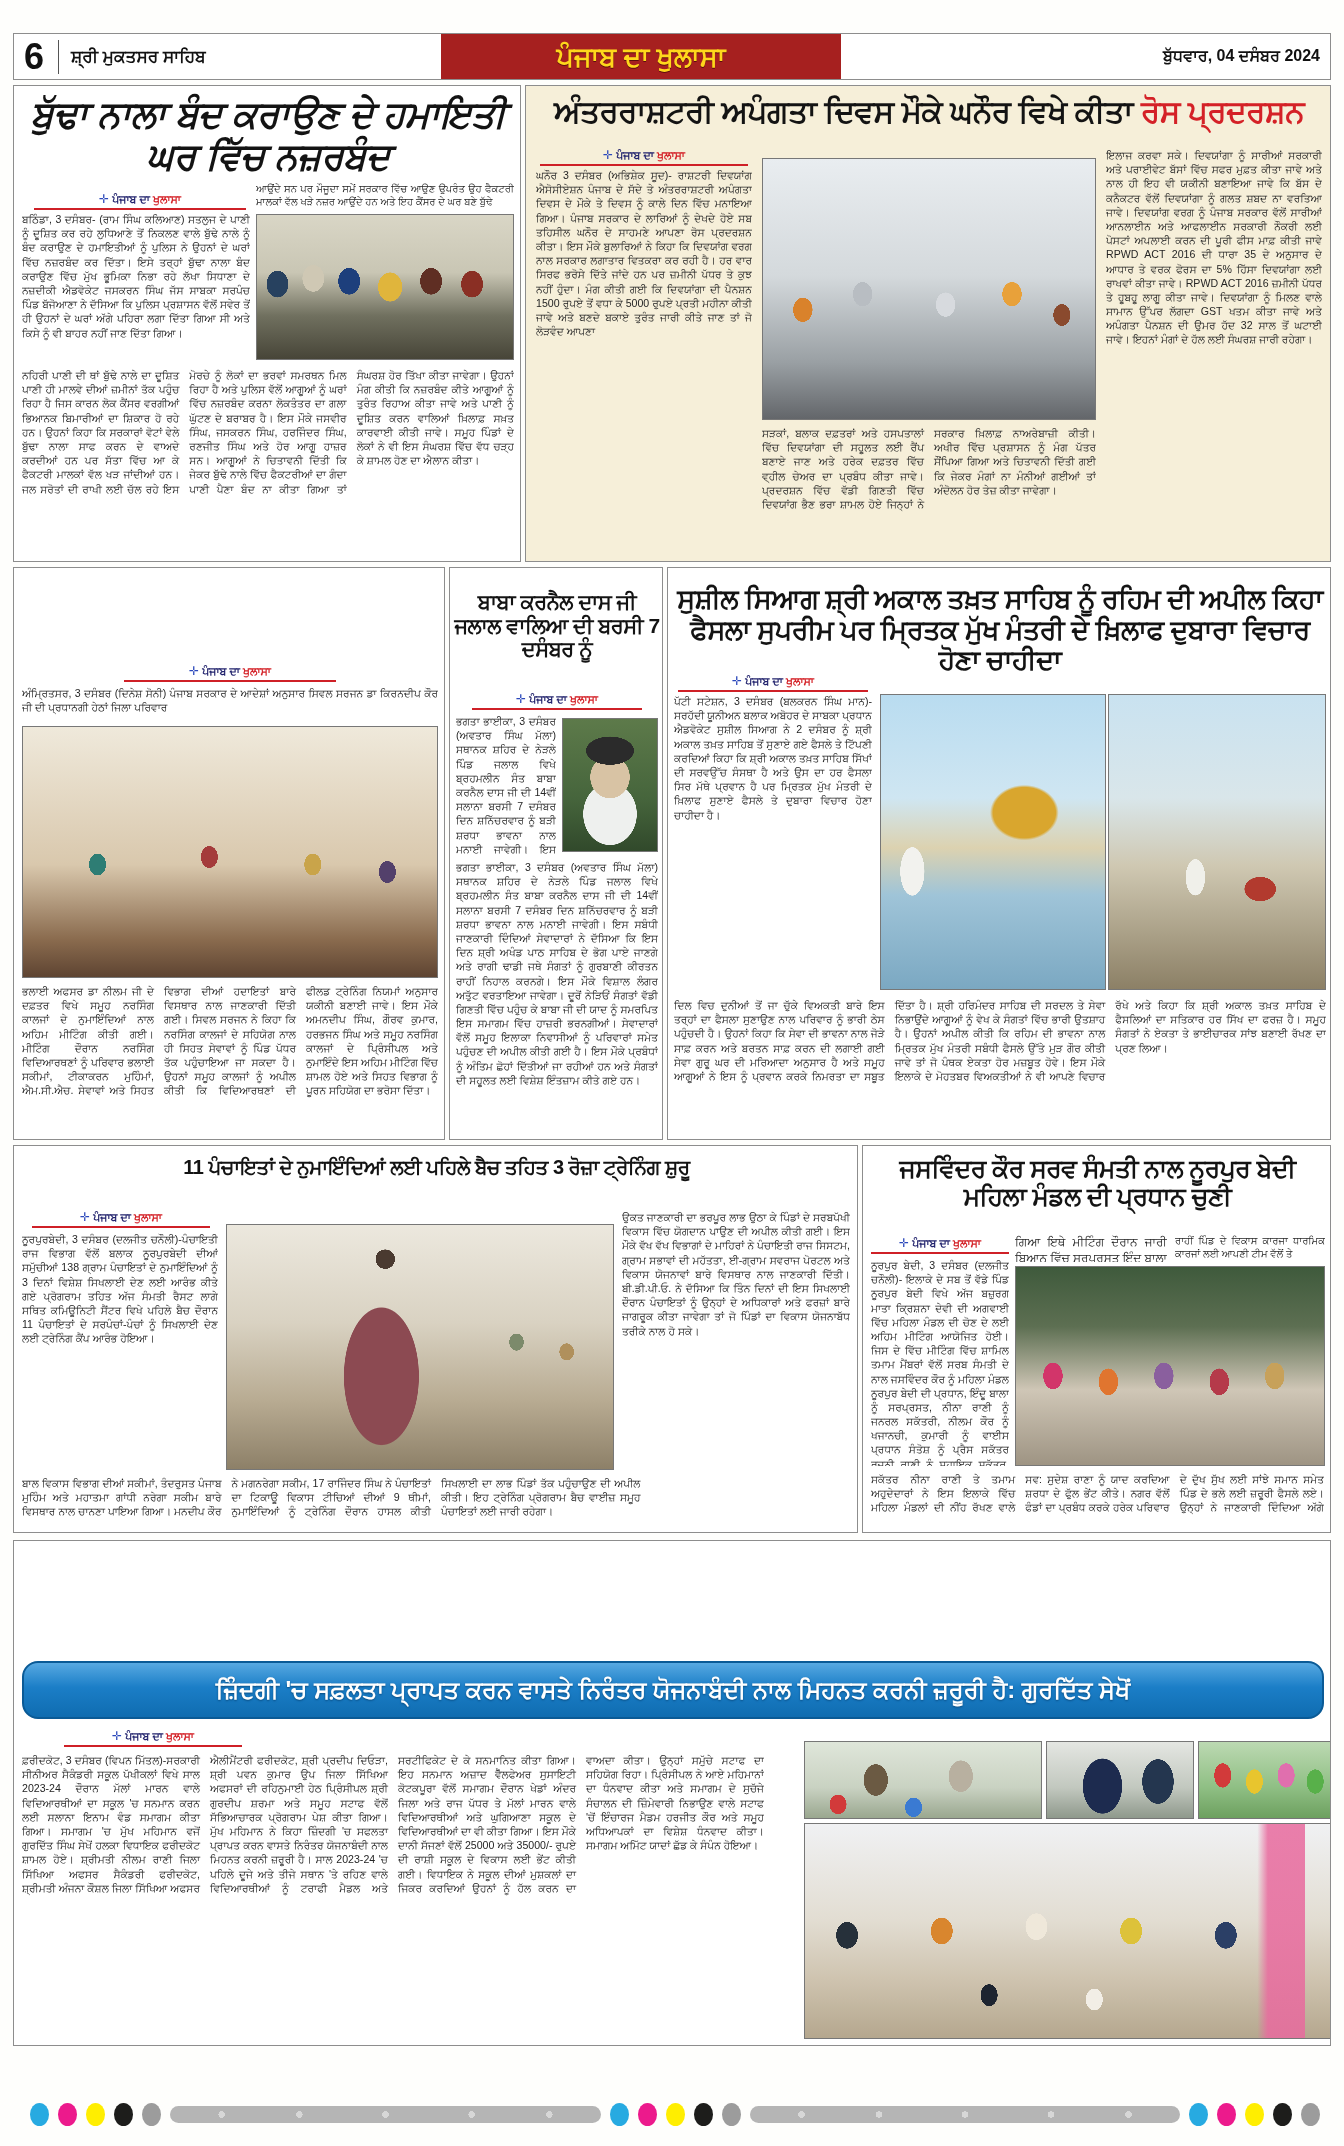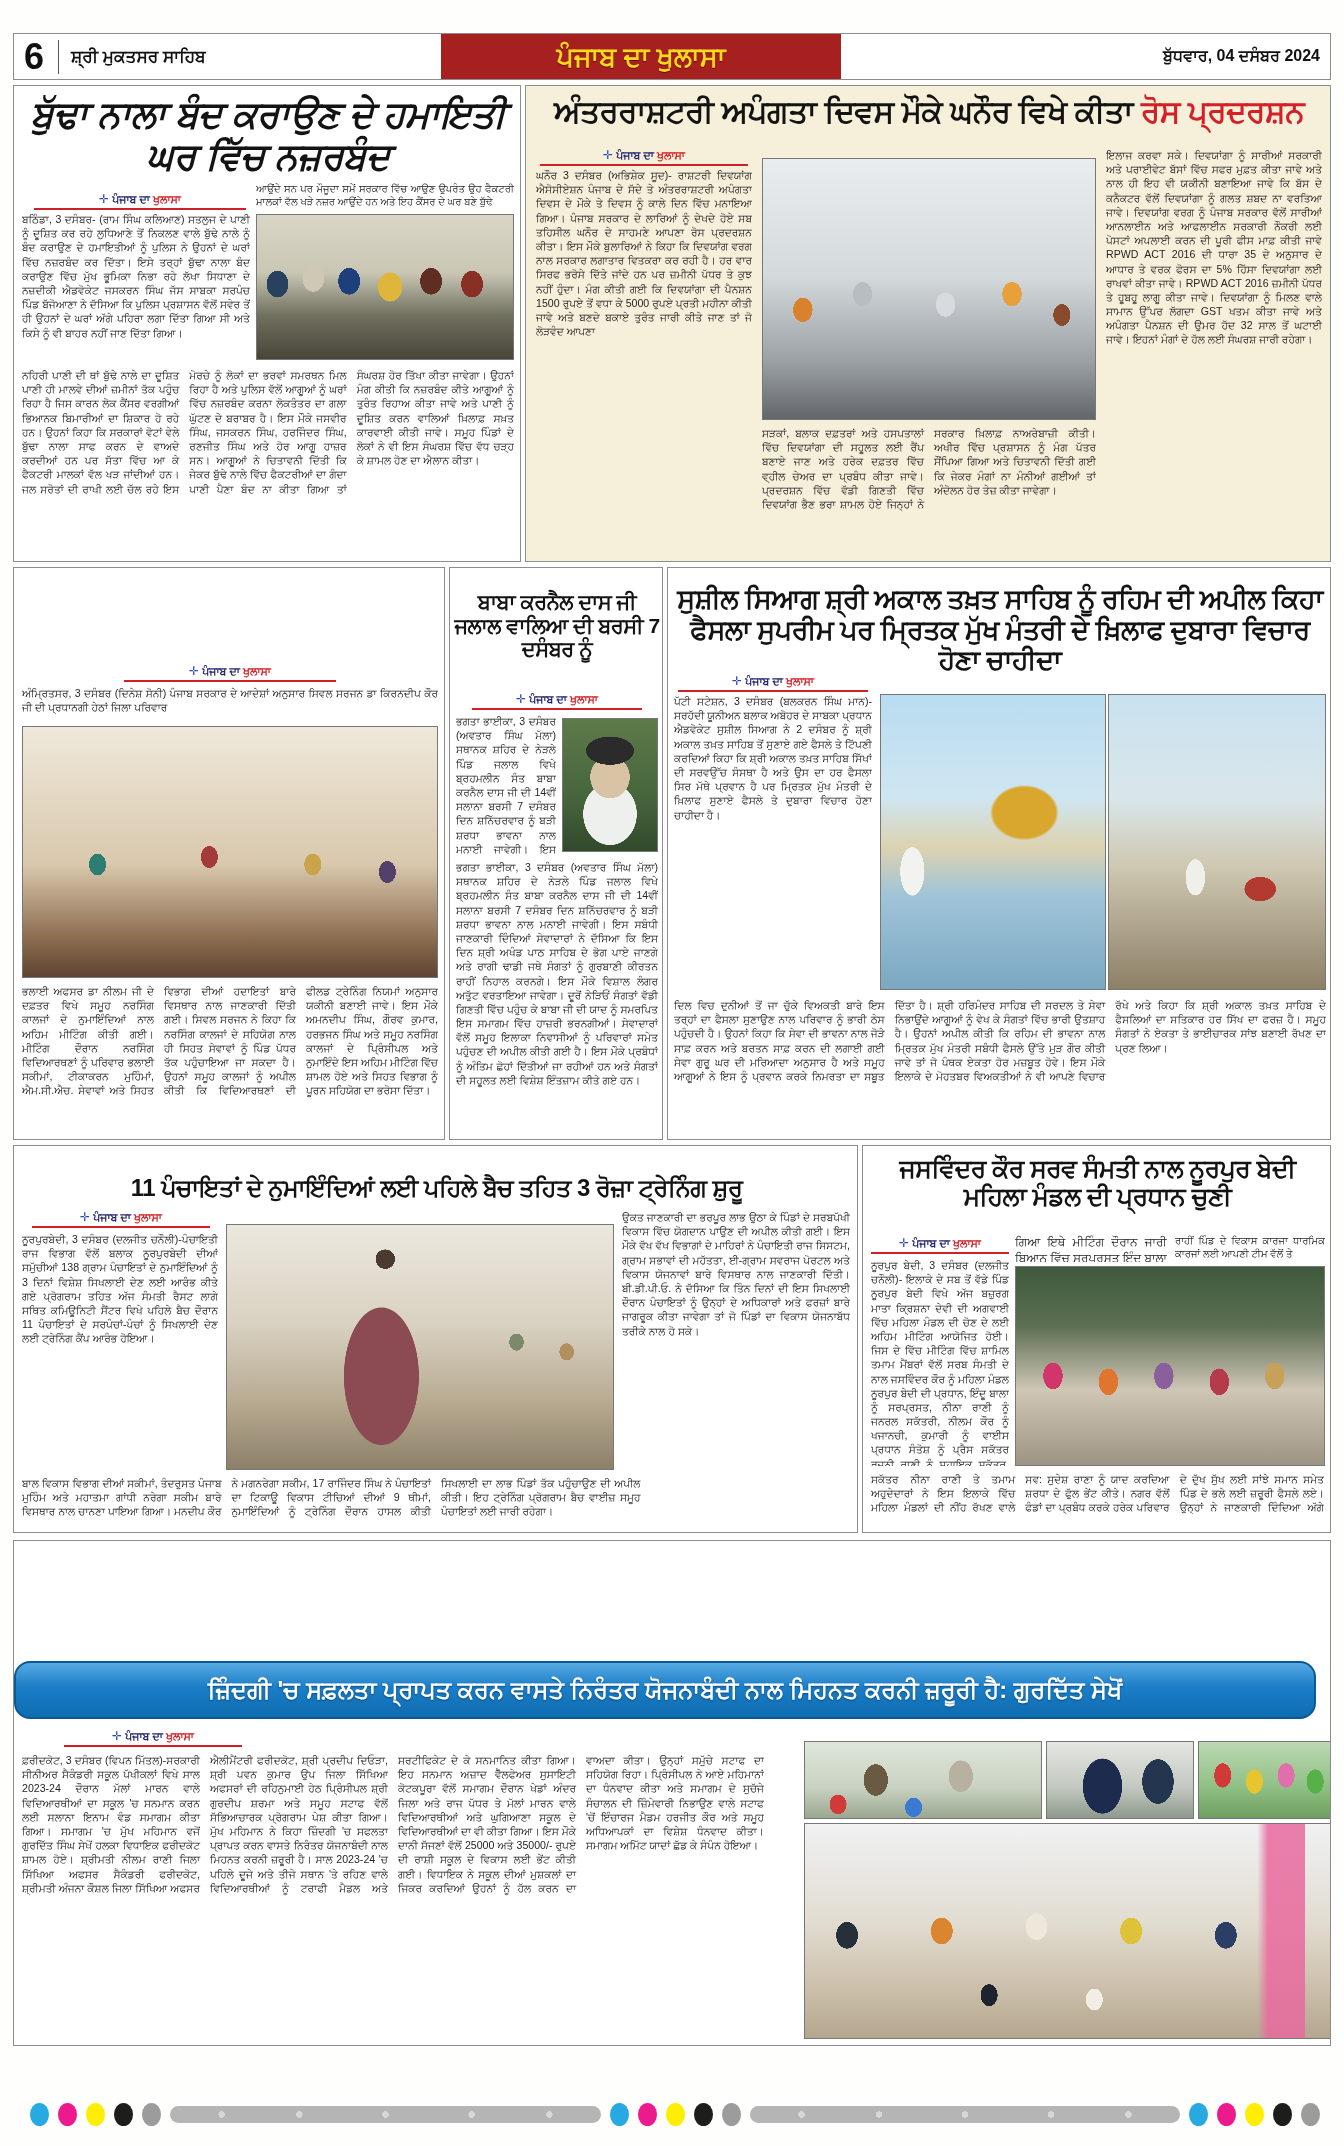--- a/index.html
+++ b/index.html
@@ -197,21 +197,21 @@
       <span class="bl">ਪੰਜਾਬ ਦਾ</span>
       <span class="br">ਖੁਲਾਸਾ</span>
     </div>
     <div class="abs bt" style="left:6px;top:126px;width:198px;height:300px;">ਪੱਟੀ ਸਟੇਸ਼ਨ, 3 ਦਸੰਬਰ (ਬਲਕਰਨ ਸਿੰਘ ਮਾਨ)- ਸਰਹੱਦੀ ਯੂਨੀਅਨ ਬਲਾਕ ਅਬੋਹਰ ਦੇ ਸਾਬਕਾ ਪ੍ਰਧਾਨ ਐਡਵੋਕੇਟ ਸੁਸ਼ੀਲ ਸਿਆਗ ਨੇ 2 ਦਸੰਬਰ ਨੂੰ ਸ਼੍ਰੀ ਅਕਾਲ ਤਖ਼ਤ ਸਾਹਿਬ ਤੋਂ ਸੁਣਾਏ ਗਏ ਫੈਸਲੇ ਤੇ ਟਿੱਪਣੀ ਕਰਦਿਆਂ ਕਿਹਾ ਕਿ ਸ਼੍ਰੀ ਅਕਾਲ ਤਖ਼ਤ ਸਾਹਿਬ ਸਿੱਖਾਂ ਦੀ ਸਰਵਉੱਚ ਸੰਸਥਾ ਹੈ ਅਤੇ ਉਸ ਦਾ ਹਰ ਫੈਸਲਾ ਸਿਰ ਮੱਥੇ ਪ੍ਰਵਾਨ ਹੈ ਪਰ ਮ੍ਰਿਤਕ ਮੁੱਖ ਮੰਤਰੀ ਦੇ ਖ਼ਿਲਾਫ ਸੁਣਾਏ ਫੈਸਲੇ ਤੇ ਦੁਬਾਰਾ ਵਿਚਾਰ ਹੋਣਾ ਚਾਹੀਦਾ ਹੈ।</div>
     <div class="photo ph-temple" style="left:212px;top:126px;width:226px;height:296px;"></div>
     <div class="photo ph-village" style="left:440px;top:126px;width:218px;height:296px;"></div>
     <div class="abs bt c3" style="left:6px;top:430px;width:652px;height:134px;">ਦਿਲ ਵਿਚ ਦੁਨੀਆਂ ਤੋਂ ਜਾ ਚੁੱਕੇ ਵਿਅਕਤੀ ਬਾਰੇ ਇਸ ਤਰ੍ਹਾਂ ਦਾ ਫੈਸਲਾ ਸੁਣਾਉਣ ਨਾਲ ਪਰਿਵਾਰ ਨੂੰ ਭਾਰੀ ਠੇਸ ਪਹੁੰਚਦੀ ਹੈ। ਉਹਨਾਂ ਕਿਹਾ ਕਿ ਸੇਵਾ ਦੀ ਭਾਵਨਾ ਨਾਲ ਜੋੜੇ ਸਾਫ਼ ਕਰਨ ਅਤੇ ਬਰਤਨ ਸਾਫ਼ ਕਰਨ ਦੀ ਲਗਾਈ ਗਈ ਸੇਵਾ ਗੁਰੂ ਘਰ ਦੀ ਮਰਿਆਦਾ ਅਨੁਸਾਰ ਹੈ ਅਤੇ ਸਮੂਹ ਆਗੂਆਂ ਨੇ ਇਸ ਨੂੰ ਪ੍ਰਵਾਨ ਕਰਕੇ ਨਿਮਰਤਾ ਦਾ ਸਬੂਤ ਦਿੱਤਾ ਹੈ। ਸ਼੍ਰੀ ਹਰਿਮੰਦਰ ਸਾਹਿਬ ਦੀ ਸਰਦਲ ਤੇ ਸੇਵਾ ਨਿਭਾਉਂਦੇ ਆਗੂਆਂ ਨੂੰ ਵੇਖ ਕੇ ਸੰਗਤਾਂ ਵਿੱਚ ਭਾਰੀ ਉਤਸ਼ਾਹ ਹੈ। ਉਹਨਾਂ ਅਪੀਲ ਕੀਤੀ ਕਿ ਰਹਿਮ ਦੀ ਭਾਵਨਾ ਨਾਲ ਮ੍ਰਿਤਕ ਮੁੱਖ ਮੰਤਰੀ ਸਬੰਧੀ ਫੈਸਲੇ ਉੱਤੇ ਮੁੜ ਗੌਰ ਕੀਤੀ ਜਾਵੇ ਤਾਂ ਜੋ ਪੰਥਕ ਏਕਤਾ ਹੋਰ ਮਜ਼ਬੂਤ ਹੋਵੇ। ਇਸ ਮੌਕੇ ਇਲਾਕੇ ਦੇ ਮੋਹਤਬਰ ਵਿਅਕਤੀਆਂ ਨੇ ਵੀ ਆਪਣੇ ਵਿਚਾਰ ਰੱਖੇ ਅਤੇ ਕਿਹਾ ਕਿ ਸ਼੍ਰੀ ਅਕਾਲ ਤਖ਼ਤ ਸਾਹਿਬ ਦੇ ਫੈਸਲਿਆਂ ਦਾ ਸਤਿਕਾਰ ਹਰ ਸਿੱਖ ਦਾ ਫਰਜ਼ ਹੈ। ਸਮੂਹ ਸੰਗਤਾਂ ਨੇ ਏਕਤਾ ਤੇ ਭਾਈਚਾਰਕ ਸਾਂਝ ਬਣਾਈ ਰੱਖਣ ਦਾ ਪ੍ਰਣ ਲਿਆ।</div>
   </div>
 
   <div class="box" style="left:13px;top:1145px;width:845px;height:388px;">
-    <div class="abs hl" style="left:6px;top:10px;width:833px;height:44px;font-size:24px;margin-top:18px;">11 ਪੰਚਾਇਤਾਂ ਦੇ ਨੁਮਾਇੰਦਿਆਂ ਲਈ ਪਹਿਲੇ ਬੈਚ ਤਹਿਤ 3 ਰੋਜ਼ਾ ਟ੍ਰੇਨਿੰਗ ਸ਼ੁਰੂ</div>
+    <div class="abs hl" style="left:6px;top:10px;width:833px;height:44px;font-size:20px;">11 ਪੰਚਾਇਤਾਂ ਦੇ ਨੁਮਾਇੰਦਿਆਂ ਲਈ ਪਹਿਲੇ ਬੈਚ ਤਹਿਤ 3 ਰੋਜ਼ਾ ਟ੍ਰੇਨਿੰਗ ਸ਼ੁਰੂ</div>
     <div class="abs byline" style="left:18px;top:64px;width:178px;">
       <span class="bi">✛</span>
       <span class="bl">ਪੰਜਾਬ ਦਾ</span>
       <span class="br">ਖੁਲਾਸਾ</span>
     </div>
     <div class="abs bt" style="left:8px;top:86px;width:196px;height:238px;">ਨੂਰਪੁਰਬੇਦੀ, 3 ਦਸੰਬਰ (ਦਲਜੀਤ ਚਨੌਲੀ)-ਪੰਚਾਇਤੀ ਰਾਜ ਵਿਭਾਗ ਵੱਲੋਂ ਬਲਾਕ ਨੂਰਪੁਰਬੇਦੀ ਦੀਆਂ ਸਮੁੱਚੀਆਂ 138 ਗ੍ਰਾਮ ਪੰਚਾਇਤਾਂ ਦੇ ਨੁਮਾਇੰਦਿਆਂ ਨੂੰ 3 ਦਿਨਾਂ ਵਿਸ਼ੇਸ਼ ਸਿਖਲਾਈ ਦੇਣ ਲਈ ਆਰੰਭ ਕੀਤੇ ਗਏ ਪ੍ਰੋਗਰਾਮ ਤਹਿਤ ਅੱਜ ਸੰਮਤੀ ਰੈਸਟ ਲਾਗੇ ਸਥਿਤ ਕਮਿਊਨਿਟੀ ਸੈਂਟਰ ਵਿਖੇ ਪਹਿਲੇ ਬੈਚ ਦੌਰਾਨ 11 ਪੰਚਾਇਤਾਂ ਦੇ ਸਰਪੰਚਾਂ-ਪੰਚਾਂ ਨੂੰ ਸਿਖਲਾਈ ਦੇਣ ਲਈ ਟ੍ਰੇਨਿੰਗ ਕੈਂਪ ਆਰੰਭ ਹੋਇਆ।</div>
     <div class="photo ph-training" style="left:212px;top:78px;width:388px;height:246px;"></div>
     <div class="abs bt" style="left:608px;top:64px;width:228px;height:260px;">ਉਕਤ ਜਾਣਕਾਰੀ ਦਾ ਭਰਪੂਰ ਲਾਭ ਉਠਾ ਕੇ ਪਿੰਡਾਂ ਦੇ ਸਰਬਪੱਖੀ ਵਿਕਾਸ ਵਿੱਚ ਯੋਗਦਾਨ ਪਾਉਣ ਦੀ ਅਪੀਲ ਕੀਤੀ ਗਈ। ਇਸ ਮੌਕੇ ਵੱਖ ਵੱਖ ਵਿਭਾਗਾਂ ਦੇ ਮਾਹਿਰਾਂ ਨੇ ਪੰਚਾਇਤੀ ਰਾਜ ਸਿਸਟਮ, ਗ੍ਰਾਮ ਸਭਾਵਾਂ ਦੀ ਮਹੱਤਤਾ, ਈ-ਗ੍ਰਾਮ ਸਵਰਾਜ ਪੋਰਟਲ ਅਤੇ ਵਿਕਾਸ ਯੋਜਨਾਵਾਂ ਬਾਰੇ ਵਿਸਥਾਰ ਨਾਲ ਜਾਣਕਾਰੀ ਦਿੱਤੀ। ਬੀ.ਡੀ.ਪੀ.ਓ. ਨੇ ਦੱਸਿਆ ਕਿ ਤਿੰਨ ਦਿਨਾਂ ਦੀ ਇਸ ਸਿਖਲਾਈ ਦੌਰਾਨ ਪੰਚਾਇਤਾਂ ਨੂੰ ਉਨ੍ਹਾਂ ਦੇ ਅਧਿਕਾਰਾਂ ਅਤੇ ਫਰਜ਼ਾਂ ਬਾਰੇ ਜਾਗਰੂਕ ਕੀਤਾ ਜਾਵੇਗਾ ਤਾਂ ਜੋ ਪਿੰਡਾਂ ਦਾ ਵਿਕਾਸ ਯੋਜਨਾਬੱਧ ਤਰੀਕੇ ਨਾਲ ਹੋ ਸਕੇ।</div>
     <div class="abs bt c4" style="left:8px;top:330px;width:828px;height:50px;">ਬਾਲ ਵਿਕਾਸ ਵਿਭਾਗ ਦੀਆਂ ਸਕੀਮਾਂ, ਤੰਦਰੁਸਤ ਪੰਜਾਬ ਮੁਹਿੰਮ ਅਤੇ ਮਹਾਤਮਾ ਗਾਂਧੀ ਨਰੇਗਾ ਸਕੀਮ ਬਾਰੇ ਵਿਸਥਾਰ ਨਾਲ ਚਾਨਣਾ ਪਾਇਆ ਗਿਆ। ਮਨਦੀਪ ਕੌਰ ਨੇ ਮਗਨਰੇਗਾ ਸਕੀਮ, 17 ਰਾਜਿੰਦਰ ਸਿੰਘ ਨੇ ਪੰਚਾਇਤਾਂ ਦਾ ਟਿਕਾਊ ਵਿਕਾਸ ਟੀਚਿਆਂ ਦੀਆਂ 9 ਥੀਮਾਂ, ਨੁਮਾਇੰਦਿਆਂ ਨੂੰ ਟ੍ਰੇਨਿੰਗ ਦੌਰਾਨ ਹਾਸਲ ਕੀਤੀ ਸਿਖਲਾਈ ਦਾ ਲਾਭ ਪਿੰਡਾਂ ਤੱਕ ਪਹੁੰਚਾਉਣ ਦੀ ਅਪੀਲ ਕੀਤੀ। ਇਹ ਟ੍ਰੇਨਿੰਗ ਪ੍ਰੋਗਰਾਮ ਬੈਚ ਵਾਈਜ਼ ਸਮੂਹ ਪੰਚਾਇਤਾਂ ਲਈ ਜਾਰੀ ਰਹੇਗਾ।</div>
   </div>
@@ -224,21 +224,21 @@
       <span class="br">ਖੁਲਾਸਾ</span>
     </div>
     <div class="abs bt" style="left:152px;top:88px;width:152px;height:28px;font-size:12px;font-family:Liberation Serif, serif;">ਗਿਆ ਇਥੇ ਮੀਟਿੰਗ ਦੌਰਾਨ ਜਾਰੀ ਬਿਆਨ ਵਿੱਚ ਸਰਪ੍ਰਸਤ ਇੰਦੂ ਬਾਲਾ ਤੇ ਜਨਰਲ</div>
     <div class="abs bt" style="left:312px;top:88px;width:150px;height:28px;font-size:10px;">ਰਾਹੀਂ ਪਿੰਡ ਦੇ ਵਿਕਾਸ ਕਾਰਜਾ ਧਾਰਮਿਕ ਕਾਰਜਾਂ ਲਈ ਆਪਣੀ ਟੀਮ ਵੱਲੋਂ ਤੇ</div>
     <div class="abs bt" style="left:8px;top:112px;width:138px;height:208px;">ਨੂਰਪੁਰ ਬੇਦੀ, 3 ਦਸੰਬਰ (ਦਲਜੀਤ ਚਨੌਲੀ)- ਇਲਾਕੇ ਦੇ ਸਬ ਤੋਂ ਵੱਡੇ ਪਿੰਡ ਨੂਰਪੁਰ ਬੇਦੀ ਵਿਖੇ ਅੱਜ ਬਜ਼ੁਰਗ ਮਾਤਾ ਕ੍ਰਿਸ਼ਨਾ ਦੇਵੀ ਦੀ ਅਗਵਾਈ ਵਿੱਚ ਮਹਿਲਾ ਮੰਡਲ ਦੀ ਚੋਣ ਦੇ ਲਈ ਅਹਿਮ ਮੀਟਿੰਗ ਆਯੋਜਿਤ ਹੋਈ। ਜਿਸ ਦੇ ਵਿੱਚ ਮੀਟਿੰਗ ਵਿੱਚ ਸ਼ਾਮਿਲ ਤਮਾਮ ਮੈਂਬਰਾਂ ਵੱਲੋਂ ਸਰਬ ਸੰਮਤੀ ਦੇ ਨਾਲ ਜਸਵਿੰਦਰ ਕੌਰ ਨੂੰ ਮਹਿਲਾ ਮੰਡਲ ਨੂਰਪੁਰ ਬੇਦੀ ਦੀ ਪ੍ਰਧਾਨ, ਇੰਦੂ ਬਾਲਾ ਨੂੰ ਸਰਪ੍ਰਸਤ, ਨੀਨਾ ਰਾਣੀ ਨੂੰ ਜਨਰਲ ਸਕੱਤਰੀ, ਨੀਲਮ ਕੌਰ ਨੂੰ ਖਜਾਨਚੀ, ਕੁਮਾਰੀ ਨੂੰ ਵਾਈਸ ਪ੍ਰਧਾਨ ਸੰਤੋਸ਼ ਨੂੰ ਪ੍ਰੈਸ ਸਕੱਤਰ ਰਜਨੀ ਰਾਣੀ ਨੂੰ ਸਹਾਇਕ ਸਕੱਤਰ, ਕਾਜਲ ਧੀਮਾਨ ਨੂੰ ਸਲਾਹਕਾਰ ਤੇ ਕਾ ਰਾਜਪੁਤ, ਬਲਜੀਤ ਕੌਰ, ਮਨਜੀਤ ਕੌਰ, ਸਿਮਰਨ ਕੌਰ, ਸਤਵਿੰਦਰ ਕੌਰ, ਮਨਪ੍ਰੀਤ ਕੌਰ, ਅੰਜਨਾ ਰਾਣੀ, ਕ੍ਰਿਸ਼ਨਾ ਦੇਵੀ</div>
     <div class="photo ph-women" style="left:152px;top:120px;width:310px;height:200px;"></div>
     <div class="abs bt c3" style="left:8px;top:326px;width:453px;height:54px;">ਸਕੱਤਰ ਨੀਨਾ ਰਾਣੀ ਤੇ ਤਮਾਮ ਅਹੁਦੇਦਾਰਾਂ ਨੇ ਇਸ ਇਲਾਕੇ ਵਿੱਚ ਮਹਿਲਾ ਮੰਡਲਾਂ ਦੀ ਨੀਂਹ ਰੱਖਣ ਵਾਲੇ ਸਵ: ਸੁਦੇਸ਼ ਰਾਣਾ ਨੂੰ ਯਾਦ ਕਰਦਿਆ ਸ਼ਰਧਾ ਦੇ ਫੁੱਲ ਭੇਂਟ ਕੀਤੇ। ਨਗਰ ਵੱਲੋਂ ਫੰਡਾਂ ਦਾ ਪ੍ਰਬੰਧ ਕਰਕੇ ਹਰੇਕ ਪਰਿਵਾਰ ਦੇ ਦੁੱਖ ਸੁੱਖ ਲਈ ਸਾਂਝੇ ਸਮਾਨ ਸਮੇਤ ਪਿੰਡ ਦੇ ਭਲੇ ਲਈ ਜ਼ਰੂਰੀ ਫੈਸਲੇ ਲਏ। ਉਨ੍ਹਾਂ ਨੇ ਜਾਣਕਾਰੀ ਦਿੰਦਿਆ ਅੱਗੇ ਵਧਾਉਣ ਦਾ ਫੈਸਲਾ ਲਿਆ। ਵਿਸਤਾਰ ਲਈ ਨਿਰੰਤਰ ਨਵੇਂ ਮੈਂਬਰ ਜੋੜਨ ਦੀ ਪ੍ਰਕਿਰਿਆ ਜਾਰੀ ਹੈ ਅਤੇ ਤਮਾਮ ਅਹੁਦੇਦਾਰ ਨੇ ਮਹਿਲਾ ਮੰਡਲ ਦੇ ਕਾਰਜਾਂ ਨੂੰ ਅੱਗੇ ਤੋਰਨ ਦਾ ਭਰੋਸਾ ਦਿੱਤਾ।</div>
   </div>
 
   <div class="box" style="left:13px;top:1540px;width:1318px;height:506px;">
-    <div class="bluebar" style="left:0;top:120px;width:1298px;height:54px;">
+    <div class="bluebar" style="left:8px;top:120px;width:1298px;height:54px;">
       <span>ਜ਼ਿੰਦਗੀ 'ਚ ਸਫ਼ਲਤਾ ਪ੍ਰਾਪਤ ਕਰਨ ਵਾਸਤੇ ਨਿਰੰਤਰ ਯੋਜਨਾਬੰਦੀ ਨਾਲ ਮਿਹਨਤ ਕਰਨੀ ਜ਼ਰੂਰੀ ਹੈ: ਗੁਰਦਿੱਤ ਸੇਖੋਂ</span>
     </div>
     <div class="abs byline" style="left:50px;top:188px;width:178px;">
       <span class="bi">✛</span>
       <span class="bl">ਪੰਜਾਬ ਦਾ</span>
       <span class="br">ਖੁਲਾਸਾ</span>
     </div>
     <div class="abs bt c4" style="left:8px;top:212px;width:742px;height:286px;">ਫ਼ਰੀਦਕੋਟ, 3 ਦਸੰਬਰ (ਵਿਪਨ ਮਿੱਤਲ)-ਸਰਕਾਰੀ ਸੀਨੀਅਰ ਸੈਕੰਡਰੀ ਸਕੂਲ ਪੱਖੀਕਲਾਂ ਵਿਖੇ ਸਾਲ 2023-24 ਦੌਰਾਨ ਮੱਲਾਂ ਮਾਰਨ ਵਾਲੇ ਵਿਦਿਆਰਥੀਆਂ ਦਾ ਸਕੂਲ 'ਚ ਸਨਮਾਨ ਕਰਨ ਲਈ ਸਲਾਨਾ ਇਨਾਮ ਵੰਡ ਸਮਾਗਮ ਕੀਤਾ ਗਿਆ। ਸਮਾਗਮ 'ਚ ਮੁੱਖ ਮਹਿਮਾਨ ਵਜੋਂ ਗੁਰਦਿੱਤ ਸਿੰਘ ਸੇਖੋਂ ਹਲਕਾ ਵਿਧਾਇਕ ਫਰੀਦਕੋਟ ਸ਼ਾਮਲ ਹੋਏ। ਸ਼੍ਰੀਮਤੀ ਨੀਲਮ ਰਾਣੀ ਜਿਲਾ ਸਿੱਖਿਆ ਅਫਸਰ ਸੈਕੰਡਰੀ ਫਰੀਦਕੋਟ, ਸ਼੍ਰੀਮਤੀ ਅੰਜਨਾ ਕੌਸ਼ਲ ਜਿਲਾ ਸਿੱਖਿਆ ਅਫਸਰ ਐਲੀਮੈਂਟਰੀ ਫਰੀਦਕੋਟ, ਸ਼੍ਰੀ ਪ੍ਰਦੀਪ ਦਿਓੜਾ, ਸ਼੍ਰੀ ਪਵਨ ਕੁਮਾਰ ਉਪ ਜਿਲਾ ਸਿੱਖਿਆ ਅਫਸਰਾਂ ਦੀ ਰਹਿਨੁਮਾਈ ਹੇਠ ਪ੍ਰਿੰਸੀਪਲ ਸ਼੍ਰੀ ਗੁਰਦੀਪ ਸ਼ਰਮਾ ਅਤੇ ਸਮੂਹ ਸਟਾਫ ਵੱਲੋਂ ਸੱਭਿਆਚਾਰਕ ਪ੍ਰੋਗਰਾਮ ਪੇਸ਼ ਕੀਤਾ ਗਿਆ। ਮੁੱਖ ਮਹਿਮਾਨ ਨੇ ਕਿਹਾ ਜ਼ਿੰਦਗੀ 'ਚ ਸਫਲਤਾ ਪ੍ਰਾਪਤ ਕਰਨ ਵਾਸਤੇ ਨਿਰੰਤਰ ਯੋਜਨਾਬੰਦੀ ਨਾਲ ਮਿਹਨਤ ਕਰਨੀ ਜ਼ਰੂਰੀ ਹੈ। ਸਾਲ 2023-24 'ਚ ਪਹਿਲੇ ਦੂਜੇ ਅਤੇ ਤੀਜੇ ਸਥਾਨ 'ਤੇ ਰਹਿਣ ਵਾਲੇ ਵਿਦਿਆਰਥੀਆਂ ਨੂੰ ਟਰਾਫੀ ਮੈਡਲ ਅਤੇ ਸਰਟੀਫਿਕੇਟ ਦੇ ਕੇ ਸਨਮਾਨਿਤ ਕੀਤਾ ਗਿਆ। ਇਹ ਸਨਮਾਨ ਅਜ਼ਾਦ ਵੈੱਲਫੇਅਰ ਸੁਸਾਇਟੀ ਕੋਟਕਪੂਰਾ ਵੱਲੋਂ ਸਮਾਗਮ ਦੌਰਾਨ ਖੇਡਾਂ ਅੰਦਰ ਜਿਲਾ ਅਤੇ ਰਾਜ ਪੱਧਰ ਤੇ ਮੱਲਾਂ ਮਾਰਨ ਵਾਲੇ ਵਿਦਿਆਰਥੀਆਂ ਅਤੇ ਘੁਗਿਆਣਾ ਸਕੂਲ ਦੇ ਵਿਦਿਆਰਥੀਆਂ ਦਾ ਵੀ ਕੀਤਾ ਗਿਆ। ਇਸ ਮੌਕੇ ਦਾਨੀ ਸੱਜਣਾਂ ਵੱਲੋਂ 25000 ਅਤੇ 35000/- ਰੁਪਏ ਦੀ ਰਾਸ਼ੀ ਸਕੂਲ ਦੇ ਵਿਕਾਸ ਲਈ ਭੇਂਟ ਕੀਤੀ ਗਈ। ਵਿਧਾਇਕ ਨੇ ਸਕੂਲ ਦੀਆਂ ਮੁਸ਼ਕਲਾਂ ਦਾ ਜਿਕਰ ਕਰਦਿਆਂ ਉਹਨਾਂ ਨੂੰ ਹੱਲ ਕਰਨ ਦਾ ਵਾਅਦਾ ਕੀਤਾ। ਉਨ੍ਹਾਂ ਸਮੁੱਚੇ ਸਟਾਫ ਦਾ ਸਹਿਯੋਗ ਰਿਹਾ। ਪ੍ਰਿੰਸੀਪਲ ਨੇ ਆਏ ਮਹਿਮਾਨਾਂ ਦਾ ਧੰਨਵਾਦ ਕੀਤਾ ਅਤੇ ਸਮਾਗਮ ਦੇ ਸੁਚੱਜੇ ਸੰਚਾਲਨ ਦੀ ਜ਼ਿੰਮੇਵਾਰੀ ਨਿਭਾਉਣ ਵਾਲੇ ਸਟਾਫ 'ਚੋਂ ਇੰਚਾਰਜ ਮੈਡਮ ਹਰਜੀਤ ਕੌਰ ਅਤੇ ਸਮੂਹ ਅਧਿਆਪਕਾਂ ਦਾ ਵਿਸ਼ੇਸ਼ ਧੰਨਵਾਦ ਕੀਤਾ। ਸਮਾਗਮ ਅਮਿੱਟ ਯਾਦਾਂ ਛੱਡ ਕੇ ਸੰਪੰਨ ਹੋਇਆ।</div>
     <div class="photo ph-podium" style="left:790px;top:200px;width:238px;height:78px;"></div>
     <div class="photo ph-mic" style="left:1032px;top:200px;width:148px;height:78px;"></div>

